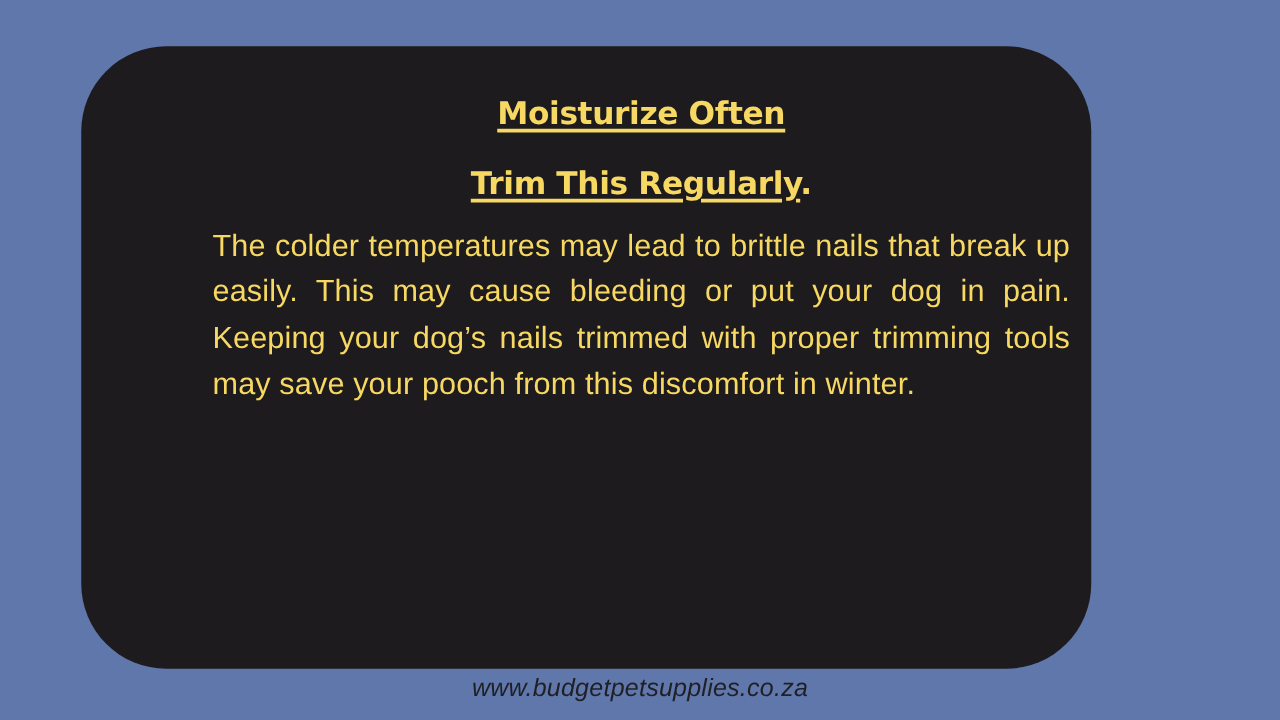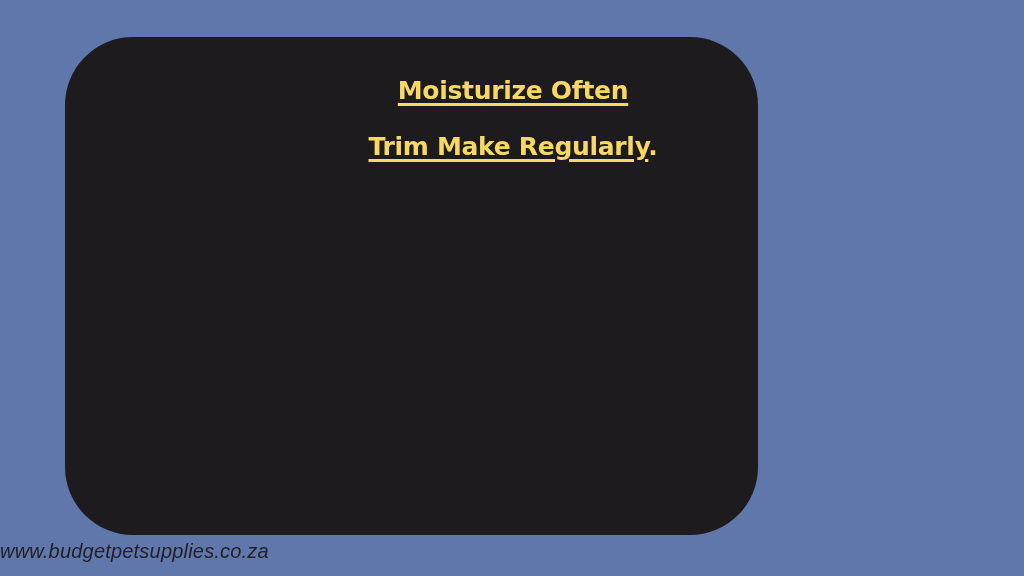--- a/index.html
+++ b/index.html
@@ -17,21 +17,21 @@
     position: relative;
     width: 1024px;
     height: 576px;
     background: #6077ac;
     box-sizing: border-box;
   }
   .card {
     position: absolute;
     left: 65px;
     top: 37px;
-    width: 693px;
+    width: 808px;
     height: 498px;
     background: #1d1b1d;
     border-radius: 68px;
     box-sizing: border-box;
     padding: 0;
     overflow: hidden;
   }
   .card-inner {
     position: absolute;
     left: 105px;
@@ -76,40 +76,42 @@
     padding: 0;
   }
   .para-2 {
     margin-top: 0;
   }
   .footer {
     position: absolute;
     left: 0;
     top: 540px;
     width: 1024px;
+    text-align: center;
     color: #1f1f24;
     font-family: "Liberation Sans", sans-serif;
     font-style: italic;
     font-weight: 300;
     font-size: 20px;
     letter-spacing: 0.2px;
   }
 </style>
 </head>
 <body>
 
 <div class="slide">
 
   <div class="card">
     <div class="card-inner">
 
       <h2 class="heading heading-1"><u>Moisturize Often</u><span></span></h2>
 
 
-      <h2 class="heading heading-2"><u>Trim Make Regularly</u><span>.</span></h2>
+      <h2 class="heading heading-2"><u>Trim This Regularly</u><span>.</span></h2>
 
+      <p class="para para-2">The colder temperatures may lead to brittle nails that break up easily. This may cause bleeding or put your dog in pain. Keeping your dog’s nails trimmed with proper trimming tools may save your pooch from this discomfort in winter.</p>
 
     </div>
   </div>
 
   <div class="footer">www.budgetpetsupplies.co.za</div>
 
 </div>
 
 </body></html>

